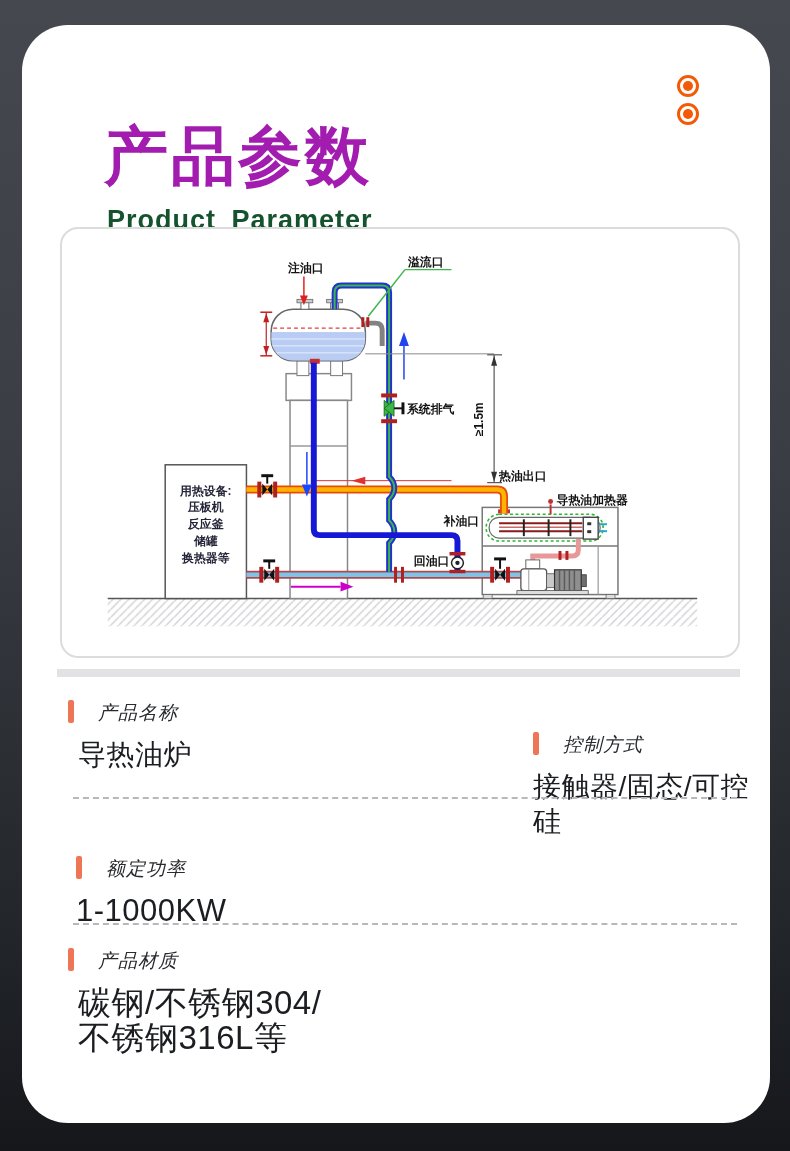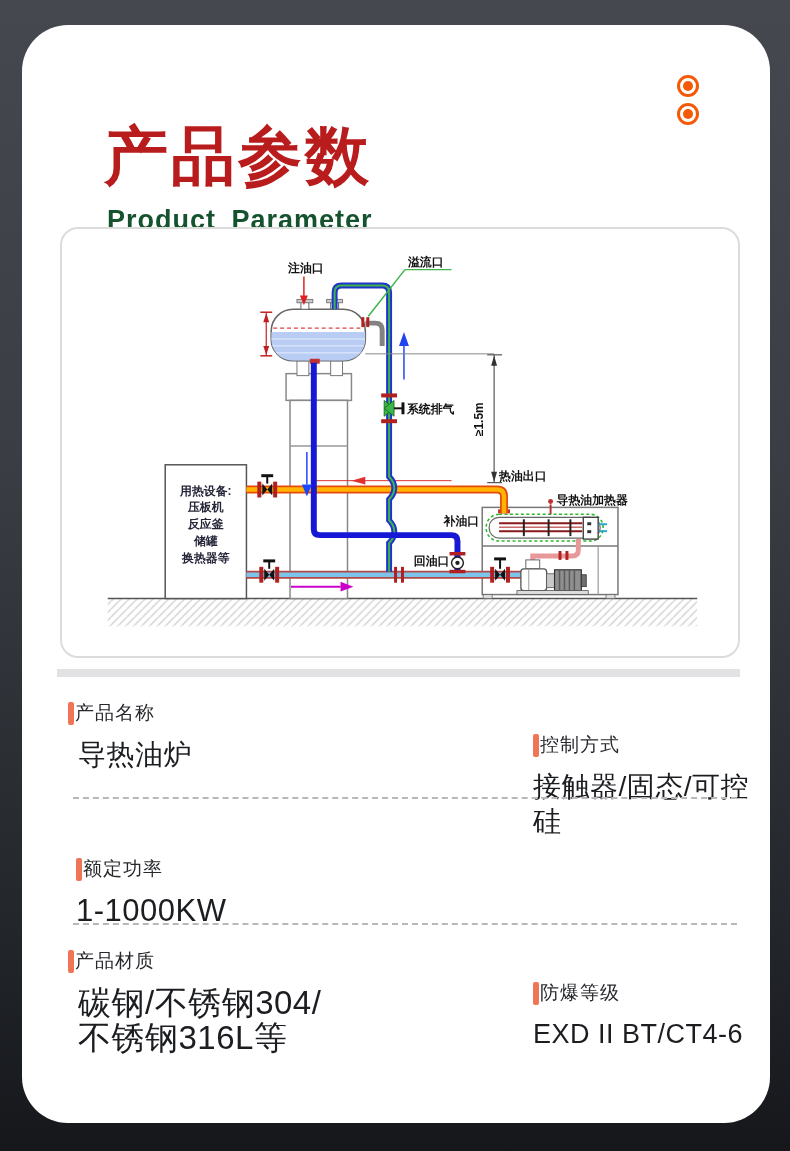--- a/index.html
+++ b/index.html
@@ -7,21 +7,21 @@
     width:790px;height:1151px;position:relative;overflow:hidden;
     background:linear-gradient(180deg,#45494f 0%,#3a3e44 40%,#23262b 80%,#15171b 100%);
     font-family:"Liberation Sans","DejaVu Sans",sans-serif;
   }
   .card{
     position:absolute;left:22px;top:25px;width:748px;height:1098px;
     background:#ffffff;border-radius:46px;
   }
   .page-title{
     position:absolute;left:82px;top:88px;
-    font-size:64px;font-weight:900;color:#b91c1c;letter-spacing:3px;
+    font-size:64px;font-weight:900;color:#a21caf;letter-spacing:3px;
   }
   .page-subtitle{
     position:absolute;left:85px;top:180px;
     font-size:27px;color:#14532d;letter-spacing:1px;word-spacing:7px;font-weight:700;
   }
   .dot{
     position:absolute;left:677px;width:16px;height:16px;border:3px solid #f45905;
     border-radius:50%;background:#fff;
   }
   .dot::after{
@@ -33,21 +33,21 @@
     position:absolute;left:60px;top:227px;width:680px;height:431px;
     border:2px solid #dcdcdc;border-radius:18px;background:#fff;box-sizing:border-box;
   }
   .divider-bar{
     position:absolute;left:57px;top:669px;width:683px;height:8px;background:#e2e2e4;
   }
   .param-row{position:absolute;left:60px;width:690px;display:flex;}
   .row-1{top:700px}.row-2{top:824px}.row-3{top:948px}
   .cell-left{width:457px;box-sizing:border-box;}
   .cell-right{flex:1;}
-  .param-label{display:flex;align-items:center;gap:1px;}
+  .param-label{display:flex;align-items:flex-start;gap:24px;font-style:italic;}
   .accent-bar{width:6px;height:23px;background:#ef7557;border-radius:2px;flex:none;}
   .label-text{font-size:19px;color:#27292d;letter-spacing:1px;}
   .cell-left .param-label{padding-left:8px;}
   .cell-right .param-label{padding-left:16px;margin-top:32px;}
   .param-value{
     margin-top:11px;font-size:28px;font-weight:400;color:#1b1d21;
     line-height:35px;letter-spacing:0.5px;
   }
   .cell-left .param-value{margin-left:18px;}
   .cell-right .param-value{margin-left:16px;}
@@ -304,20 +304,13 @@
   <div class="cell-left">
     <div class="param-label">
       <span class="accent-bar"></span>
       <span class="label-text">产品材质</span>
     </div>
     <div class="param-value" style="font-size:33px;">
       <div>碳钢/不锈钢304/</div>
       <div>不锈钢316L等</div>
     </div>
   </div>
-  <div class="cell-right">
-    <div class="param-label">
-      <span class="accent-bar"></span>
-      <span class="label-text">防爆等级</span>
-    </div>
-    <div class="param-value" style="font-size:27px;">EXD II BT/CT4-6</div>
-  </div>
 </div>
 
 </body></html>

